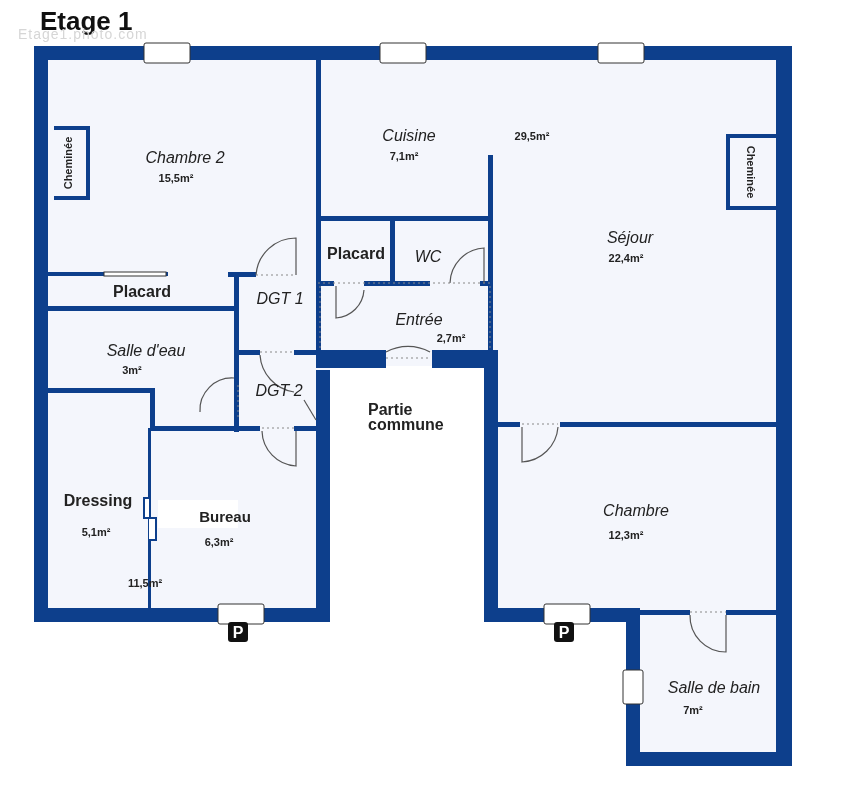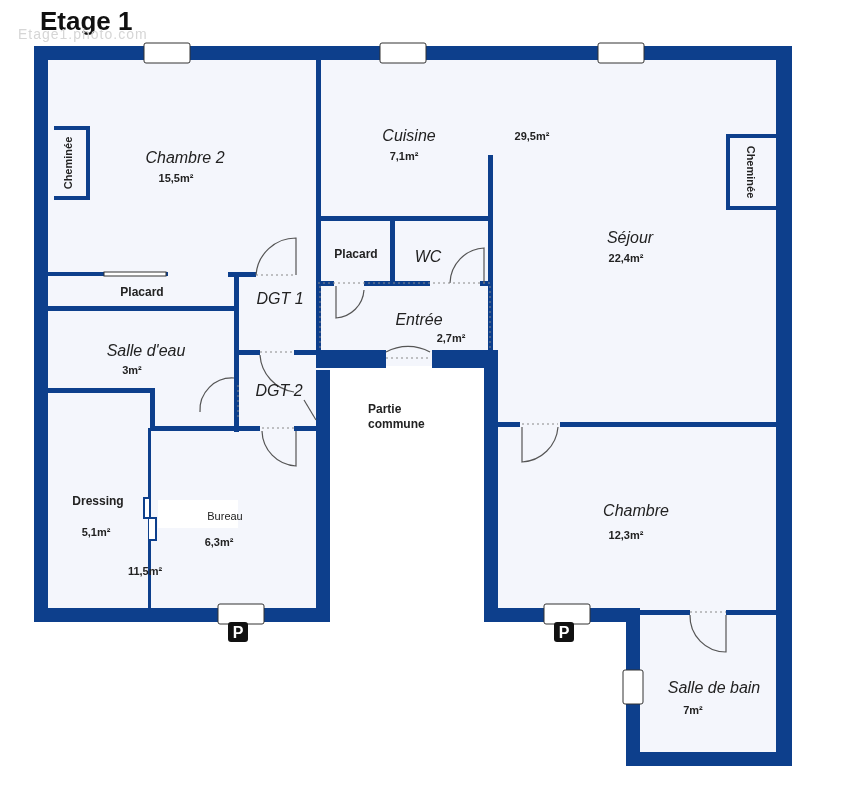--- a/index.html
+++ b/index.html
@@ -3,21 +3,21 @@
 <meta charset="utf-8">
 <style>
   html, body { margin:0; padding:0; background:#ffffff; }
   body { width:858px; height:800px; position:relative; overflow:hidden; font-family:"Liberation Sans", sans-serif; }
   .title { position:absolute; left:40px; top:6px; font-size:26px; font-weight:bold; color:#111; }
   .watermark { position:absolute; left:18px; top:26px; font-size:14px; color:#d6d6d6; letter-spacing:1px; }
   svg { position:absolute; left:0; top:0; }
   .lbl { position:absolute; color:#222; white-space:nowrap; transform:translate(-50%,-50%); }
   .room { font-style:italic; font-size:16px; }
   .area { font-size:11px; font-weight:bold; }
-  .bold { font-weight:bold; font-size:12px; }
+  .bold { font-weight:bold; font-size:16px; }
   .vert { font-weight:bold; font-size:11px; }
 </style>
 </head>
 <body>
 
 <div class="title">Etage 1</div>
 <div class="watermark">Etage1.photo.com</div>
 
 <svg width="858" height="800">
 
@@ -139,20 +139,20 @@
 <div class="lbl room" style="left:403px;top:320px;margin-left:16px;">Entrée</div>
 <div class="lbl area" style="left:451px;top:338px;">2,7m²</div>
 <div class="lbl room" style="left:279px;top:391px;">DGT 2</div>
 <div class="lbl bold" style="left:400px;top:417px;white-space:normal;width:64px;text-align:left;line-height:15px;">Partie commune</div>
 
 <div class="lbl room" style="left:146px;top:351px;">Salle d'eau</div>
 <div class="lbl area" style="left:132px;top:370px;">3m²</div>
 
 <div class="lbl bold" style="left:98px;top:501px;">Dressing</div>
 <div class="lbl area" style="left:96px;top:532px;">5,1m²</div>
-<div class="lbl" style="left:225px;top:516px;font-weight:normal;font-size:11px;">Bureau</div>
+<div class="lbl" style="left:225px;top:516px;font-weight:bold;font-size:15px;">Bureau</div>
 <div class="lbl area" style="left:219px;top:542px;">6,3m²</div>
-<div class="lbl area" style="left:145px;top:571px;">11,5m²</div>
+<div class="lbl area" style="left:145px;top:583px;">11,5m²</div>
 
 <div class="lbl room" style="left:636px;top:511px;">Chambre</div>
 <div class="lbl area" style="left:626px;top:535px;">12,3m²</div>
 <div class="lbl room" style="left:714px;top:688px;">Salle de bain</div>
 <div class="lbl area" style="left:693px;top:710px;">7m²</div>
 
 </body></html>

